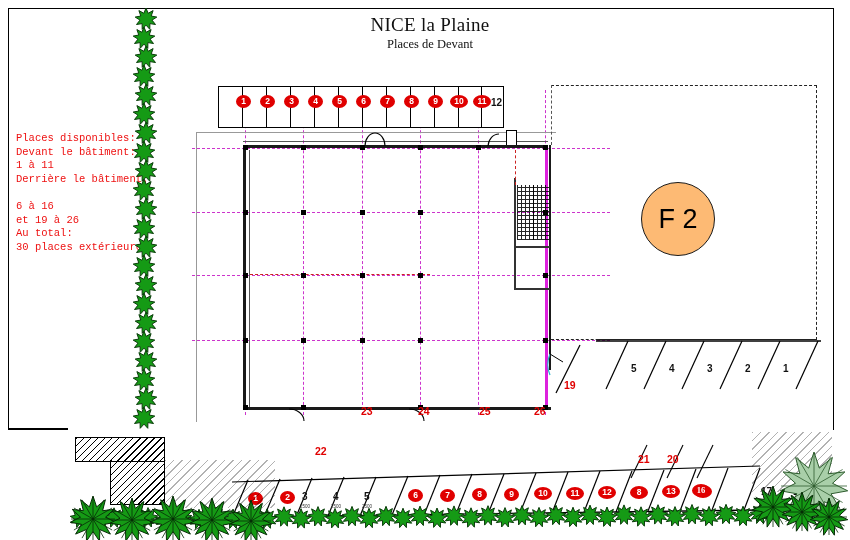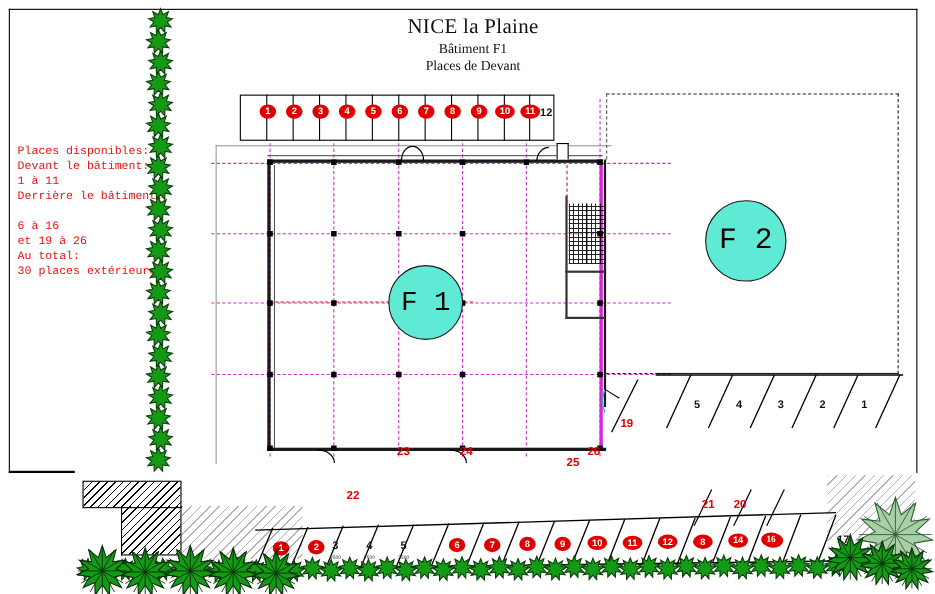--- a/index.html
+++ b/index.html
@@ -46,23 +46,23 @@
       line-height:13px;font-family:"Liberation Sans",sans-serif;}
   .mk.w{width:18px;}
   .num-black{font-size:10px;color:#111;font-family:"Liberation Sans",sans-serif;
              font-weight:bold;}
   .num-red{font-size:10.5px;color:#e00000;font-family:"Liberation Sans",sans-serif;
            font-weight:bold;}
   .dim{font-size:4.5px;color:#333;font-family:"Liberation Sans",sans-serif;
        text-align:center;}
 
   
-  .disc{border-radius:50%;background:#5eead4;border:1.6px solid #1a1a1a;
+  .disc{border-radius:50%;background:#fdba74;border:1.6px solid #1a1a1a;
         display:flex;align-items:center;justify-content:center;
-        font-family:Liberation Mono, monospace;color:#000;}
+        font-family:Liberation Sans, sans-serif;color:#000;}
   #discF1{left:353px;top:241px;width:66px;height:66px;font-size:25px;}
   #discF2{left:641px;top:182px;width:72px;height:72px;font-size:27px;}
 
   
   .bush{position:absolute;}
 
   
   .hatch{background-image:repeating-linear-gradient(135deg,#000 0 1px,
          rgba(0,0,0,0) 1px 5px);}
   .hatch-light{background-image:repeating-linear-gradient(135deg,
@@ -76,21 +76,20 @@
 </head>
 <body>
 
 <div id="plan">
 
   <div class="abs frame"></div>
   <div class="abs frame-bottom-left"></div>
 
   <div class="abs title-block">
     <div class="t1">NICE la Plaine</div>
-    <div class="t2">Bâtiment F1</div>
     <div class="t3">Places de Devant</div>
   </div>
 
   <div class="abs legend">Places disponibles:
 Devant le bâtiment:
 1 à 11
 Derrière le bâtiment:
 
 6 à 16
 et 19 à 26
@@ -202,21 +201,20 @@
   <div class="abs col" style="left:543px;top:210px;"></div>
   <div class="abs col" style="left:543px;top:273px;"></div>
   <div class="abs col" style="left:543px;top:338px;"></div>
   <div class="abs col" style="left:543px;top:405px;"></div>
 
   <div class="abs" style="left:551px;top:85px;width:266px;height:255px;border:1.3px dashed #222;
               border-left:none;box-sizing:border-box;"></div>
   <div class="abs" style="left:551px;top:85px;width:0;height:60px;border-left:1.3px dashed #555;"></div>
   <div class="abs" style="left:596px;top:339px;width:221px;height:0;border-top:1.3px solid #222;"></div>
 
-  <div class="abs disc" id="discF1">F 1</div>
   <div class="abs disc" id="discF2">F 2</div>
 
   <svg class="abs" style="left:596px;top:339px;" width="225" height="52">
     <line x1="0" y1="2" x2="225" y2="2" stroke="#000" stroke-width="1.4"></line>
     <line x1="32" y1="2" x2="10" y2="50" stroke="#000" stroke-width="1.2"></line>
     <line x1="70" y1="2" x2="48" y2="50" stroke="#000" stroke-width="1.2"></line>
     <line x1="108" y1="2" x2="86" y2="50" stroke="#000" stroke-width="1.2"></line>
     <line x1="146" y1="2" x2="124" y2="50" stroke="#000" stroke-width="1.2"></line>
     <line x1="184" y1="2" x2="162" y2="50" stroke="#000" stroke-width="1.2"></line>
     <line x1="222" y1="2" x2="200" y2="50" stroke="#000" stroke-width="1.2"></line>
@@ -227,21 +225,21 @@
   <div class="abs num-black" style="left:745px;top:363px;">2</div>
   <div class="abs num-black" style="left:783px;top:363px;">1</div>
 
   <svg class="abs" style="left:556px;top:345px;" width="60" height="50">
     <line x1="24" y1="0" x2="0" y2="48" stroke="#000" stroke-width="1.2"></line>
   </svg>
 
   <div class="abs num-red" style="left:315px;top:405px;margin-top:40px;">22</div>
   <div class="abs num-red" style="left:361px;top:405px;">23</div>
   <div class="abs num-red" style="left:418px;top:405px;">24</div>
-  <div class="abs num-red" style="left:479px;top:415px;margin-left:36px;">25</div>
+  <div class="abs num-red" style="left:479px;top:405px;">25</div>
   <div class="abs num-red" style="left:534px;top:405px;">26</div>
   <div class="abs num-red" style="left:564px;top:379px;">19</div>
 
   <svg class="abs" style="left:625px;top:445px;" width="90" height="35">
     <line x1="22" y1="0" x2="6" y2="33" stroke="#000" stroke-width="1.1"></line>
     <line x1="58" y1="0" x2="42" y2="33" stroke="#000" stroke-width="1.1"></line>
     <line x1="88" y1="0" x2="72" y2="33" stroke="#000" stroke-width="1.1"></line>
   </svg>
   <div class="abs num-red" style="left:638px;top:453px;">21</div>
   <div class="abs num-red" style="left:667px;top:453px;">20</div>
@@ -277,21 +275,21 @@
   <div class="abs num-black" style="left:364px;top:491px;">5</div>
   <div class="abs dim" style="left:357px;top:504px;width:20px;">2500</div>
   <div class="abs mk" style="left:408px;top:489px;">6</div>
   <div class="abs mk" style="left:440px;top:489px;">7</div>
   <div class="abs mk" style="left:472px;top:488px;">8</div>
   <div class="abs mk" style="left:504px;top:488px;">9</div>
   <div class="abs mk w" style="left:534px;top:487px;">10</div>
   <div class="abs mk w" style="left:566px;top:487px;">11</div>
   <div class="abs mk w" style="left:598px;top:486px;">12</div>
   <div class="abs mk w" style="left:630px;top:486px;">8</div>
-  <div class="abs mk w" style="left:662px;top:485px;">14</div>
+  <div class="abs mk w" style="left:662px;top:485px;">13</div>
   <div class="abs mk w" style="left:694px;top:485px;">15</div>
   <div class="abs mk w" style="left:692px;top:484px;font-family:Liberation Serif, serif;">16</div>
   <div class="abs num-black" style="left:761px;top:486px;">17</div>
   <div class="abs num-black" style="left:793px;top:486px;">18</div>
 
   <div class="abs hatch" style="left:75px;top:437px;width:90px;height:25px;border:1.2px solid #000;box-sizing:border-box;"></div>
   <div class="abs hatch" style="left:110px;top:460px;width:55px;height:45px;border:1.2px solid #000;border-top:none;box-sizing:border-box;"></div>
   <div class="abs hatch-light" style="left:165px;top:460px;width:110px;height:48px;"></div>
   <div class="abs hatch-light" style="left:752px;top:432px;width:80px;height:60px;"></div>
 

